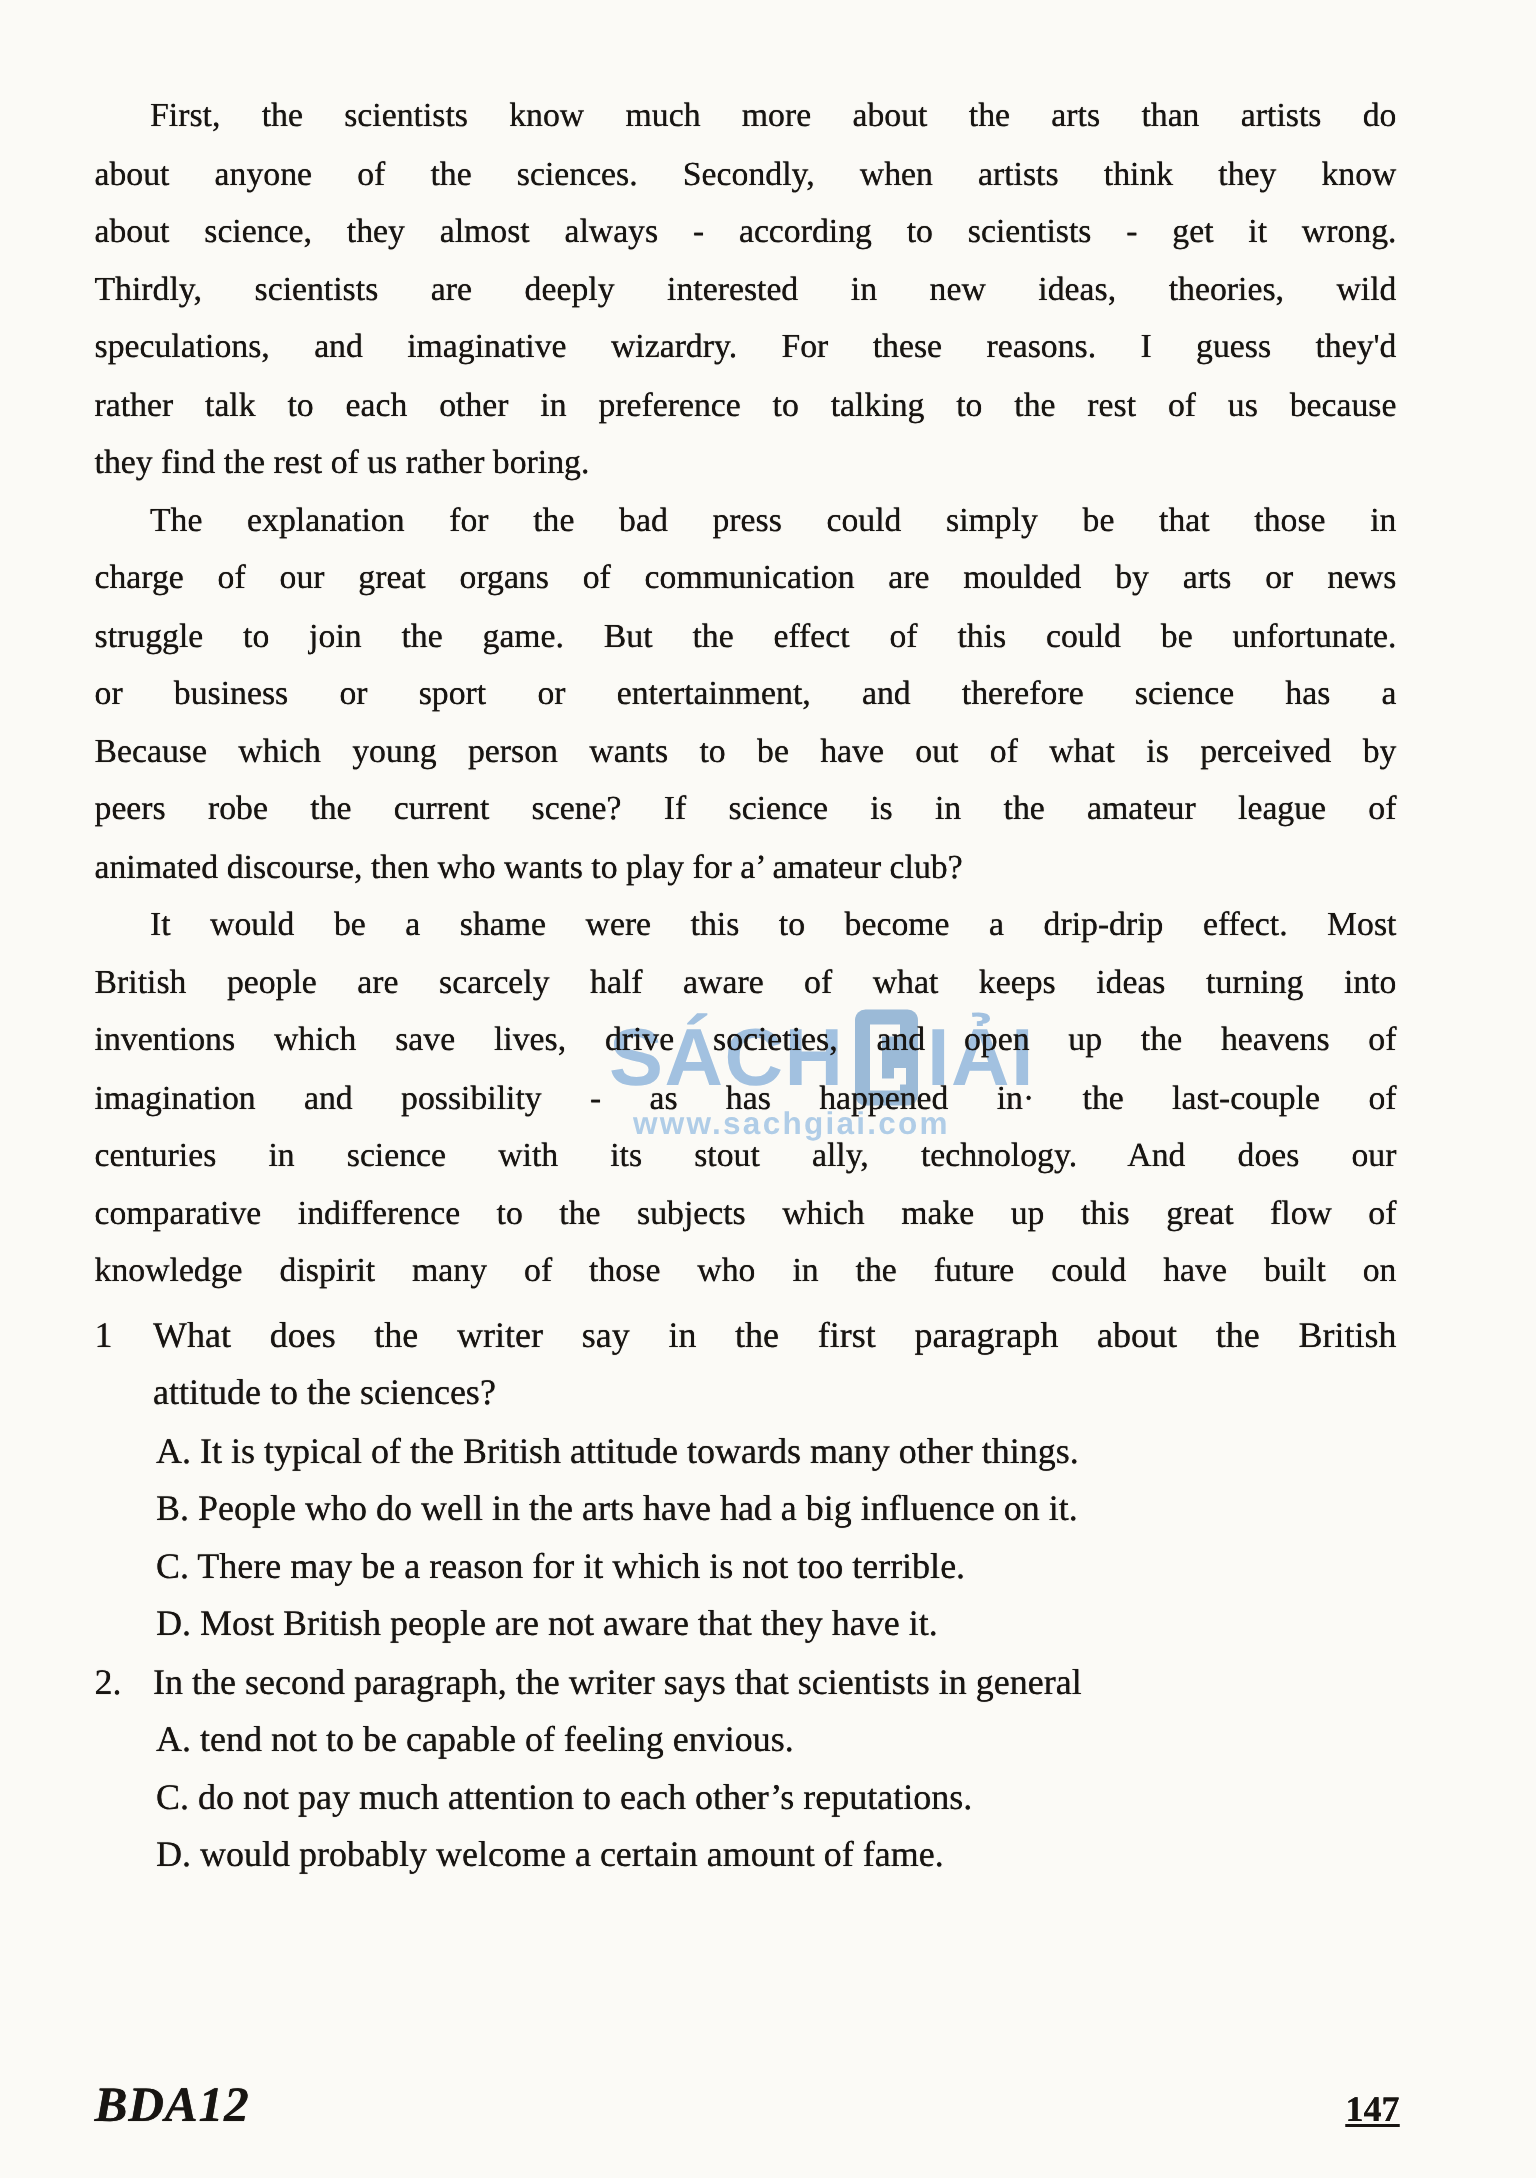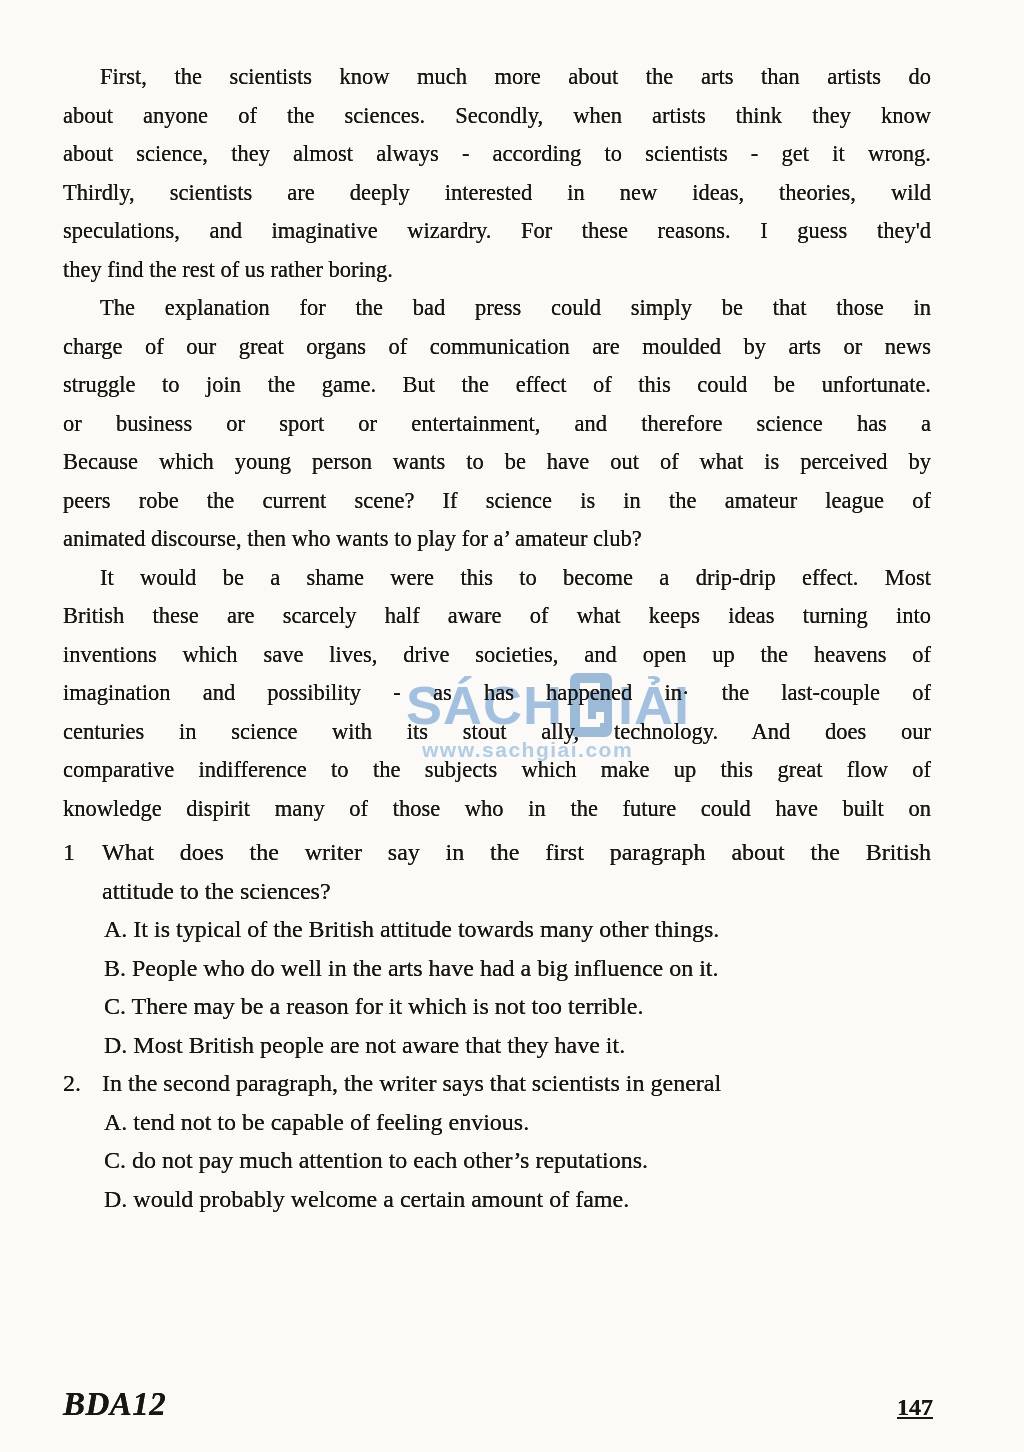--- a/index.html
+++ b/index.html
@@ -103,34 +103,35 @@
   </div>
 
   <div class="content">
     <div id="passage">
         <div class="paragraph">
           <div class="line first">First, the scientists know much more about the arts than artists do</div>
           <div class="line">about anyone of the sciences. Secondly, when artists think they know</div>
           <div class="line">about science, they almost always - according to scientists - get it wrong.</div>
           <div class="line">Thirdly, scientists are deeply interested in new ideas, theories, wild</div>
           <div class="line">speculations, and imaginative wizardry. For these reasons. I guess they'd</div>
+          <div class="line">rather talk to each other in preference to talking to the rest of us because</div>
           <div class="line last">they find the rest of us rather boring.</div>
         </div>
         <div class="paragraph">
           <div class="line first">The explanation for the bad press could simply be that those in</div>
           <div class="line">charge of our great organs of communication are moulded by arts or news</div>
           <div class="line">struggle to join the game. But the effect of this could be unfortunate.</div>
           <div class="line">or business or sport or entertainment, and therefore science has a</div>
           <div class="line">Because which young person wants to be have out of what is perceived by</div>
           <div class="line">peers robe the current scene? If science is in the amateur league of</div>
           <div class="line last">animated discourse, then who wants to play for a’ amateur club?</div>
         </div>
         <div class="paragraph">
           <div class="line first">It would be a shame were this to become a drip-drip effect. Most</div>
-          <div class="line">British these are scarcely half aware of what keeps ideas turning into</div>
+          <div class="line">British people are scarcely half aware of what keeps ideas turning into</div>
           <div class="line">inventions which save lives, drive societies, and open up the heavens of</div>
           <div class="line">imagination and possibility - as has happened in· the last-couple of</div>
           <div class="line">centuries in science with its stout ally, technology. And does our</div>
           <div class="line">comparative indifference to the subjects which make up this great flow of</div>
           <div class="line">knowledge dispirit many of those who in the future could have built on</div>
         </div>
       </div>
     <div id="questions" class="questions">
         <div class="question">
           <span class="q-num">1</span>

